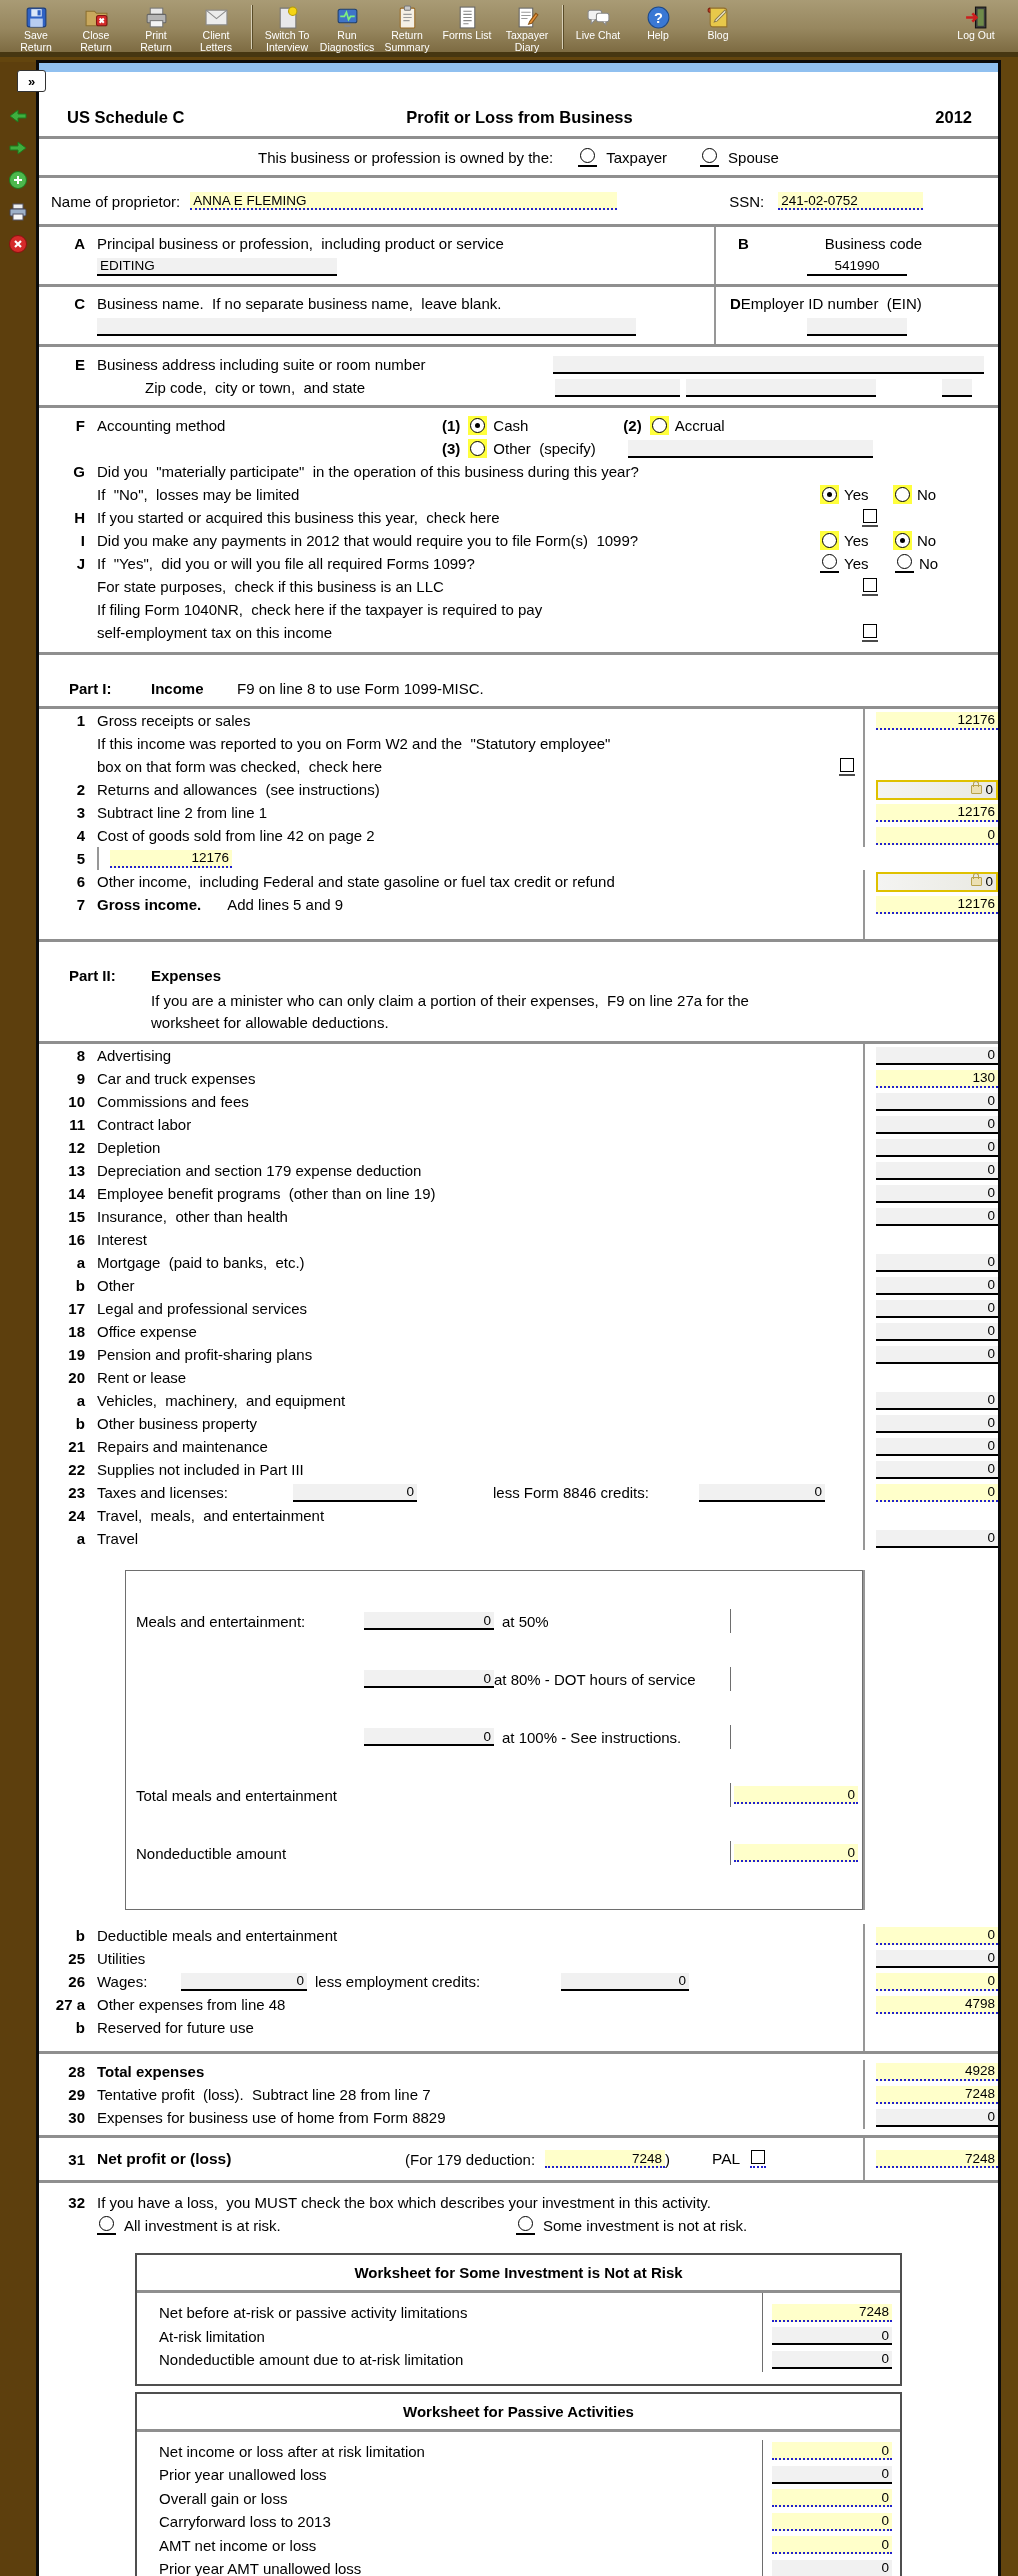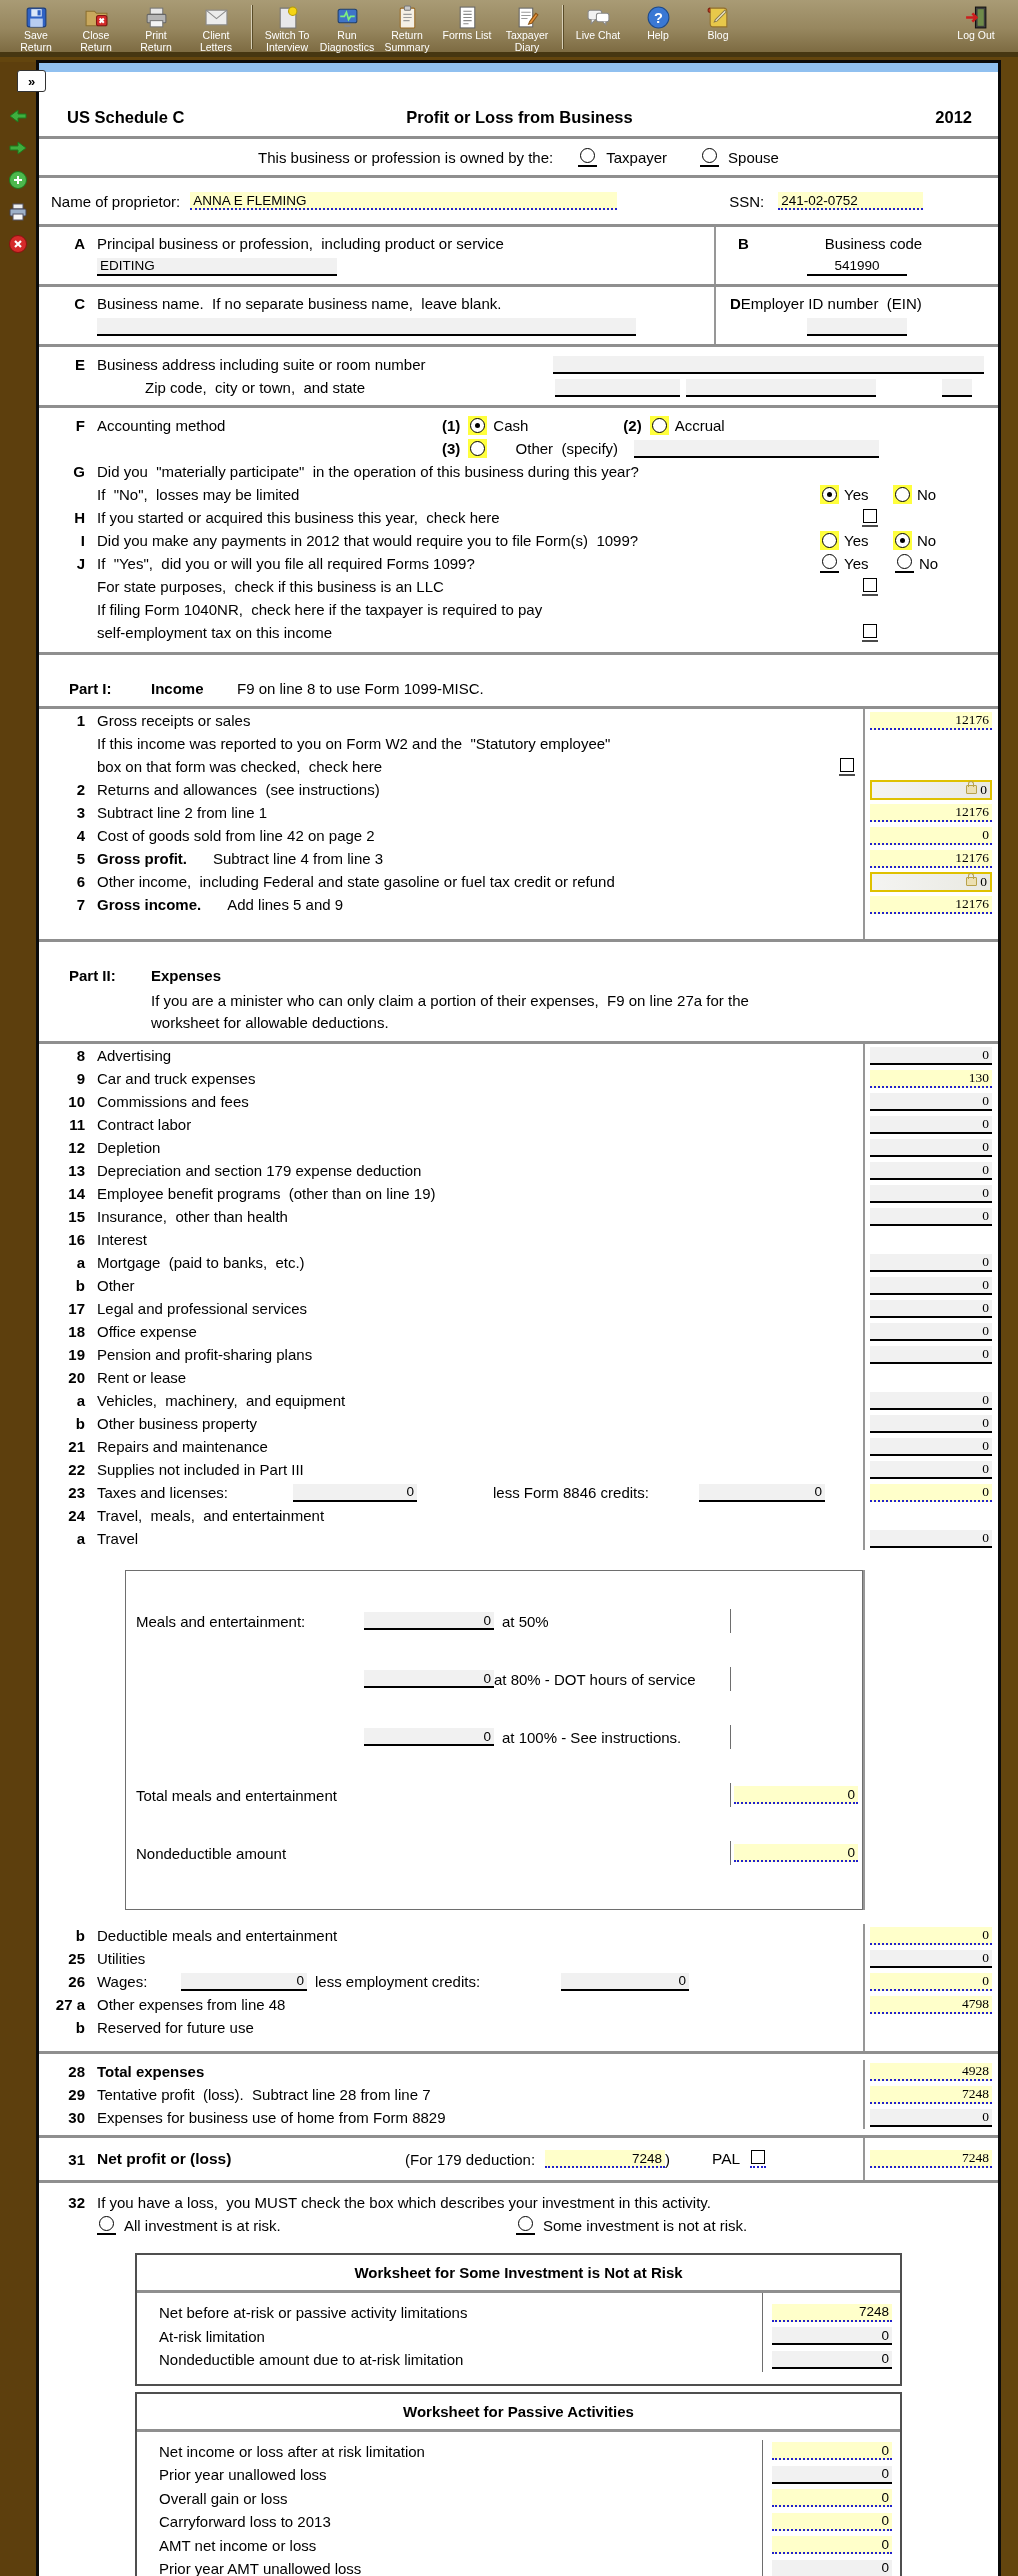--- a/index.html
+++ b/index.html
@@ -39,21 +39,21 @@
   .hdr .hl-center{flex:1;text-align:center;}
   .hdr .hl-right{width:220px;text-align:right;}
 
   .ownedrow{display:flex;align-items:center;justify-content:center;min-height:30px;gap:9px;margin:3px 0;}
 
   
   .l{display:flex;align-items:center;min-height:23px;}
   .num{width:46px;flex:none;text-align:right;font-weight:bold;padding-right:12px;box-sizing:content-box;}
   .lbl{flex:1;display:flex;align-items:center;}
   .amt{width:135px;flex:none;border-left:2px solid #979797;align-self:stretch;display:flex;
-    align-items:center;justify-content:flex-end;padding-right:6px;box-sizing:border-box;font-family:Liberation Serif, serif;}
+    align-items:center;justify-content:flex-end;box-sizing:border-box;}
 
   
   .field{height:18px;font-size:13.5px;display:flex;align-items:center;justify-content:flex-end;
     padding:0 3px;box-sizing:border-box;cursor:text;}
   .w122{width:122px;}
   .fy{background:#ffffca;border-bottom:2px dotted #2121cd;}
   .fg{background:#f1f1f1;border-bottom:2px solid #000;}
   .fu{border-bottom:2px solid #000;justify-content:center;}
   .flock{background:linear-gradient(90deg,#f4f4f2,#e9e9e2);border:2px solid #dfc100;height:20px;}
   .left{justify-content:flex-start;}
@@ -352,21 +352,21 @@
         <span class="hlr" style="margin-left:8px;"><span class="radio"></span></span>
         <span class="txt" style="margin-left:6px;">Accrual</span>
       </span>
     </div>
     <div class="l">
       <span class="num"></span>
       <span class="lbl">
         <span style="width:345px;flex:none;"></span>
         <b class="inb">(3)</b>
         <span class="hlr" style="margin-left:8px;"><span class="radio"></span></span>
-        <span class="txt" style="margin-left:12px;width:135px;flex:none;text-align:center;">Other  (specify)</span>
+        <span class="txt" style="margin-left:6px;width:135px;flex:none;">Other  (specify)</span>
         <span class="field fg" style="width:245px;"></span>
       </span>
     </div>
 
     <div class="l">
       <span class="num">G</span>
       <span class="lbl"><span class="txt">Did you  "materially participate"  in the operation of this business during this year?</span></span>
     </div>
     <div class="l">
       <span class="num"></span>
@@ -486,21 +486,20 @@
       </div>
       <div class="l">
         <span class="num">4</span>
         <span class="lbl"><span class="txt">Cost of goods sold from line 42 on page 2</span></span>
         <span class="amt">
             <span class="field fy w122">0</span>
           </span>
       </div>
       <div class="l">
         <span class="num">5</span>
-        <span class="lbl"><b class="inb">Gross profit.</b><span class="txt" style="margin-left:26px;">Subtract line 4 from line 3</span></span>
         <span class="amt">
             <span class="field fy w122">12176</span>
           </span>
       </div>
       <div class="l">
         <span class="num">6</span>
         <span class="lbl"><span class="txt">Other income,  including Federal and state gasoline or fuel tax credit or refund</span></span>
         <span class="amt">
             <span class="field flock w122">
               <span class="lock"></span>

